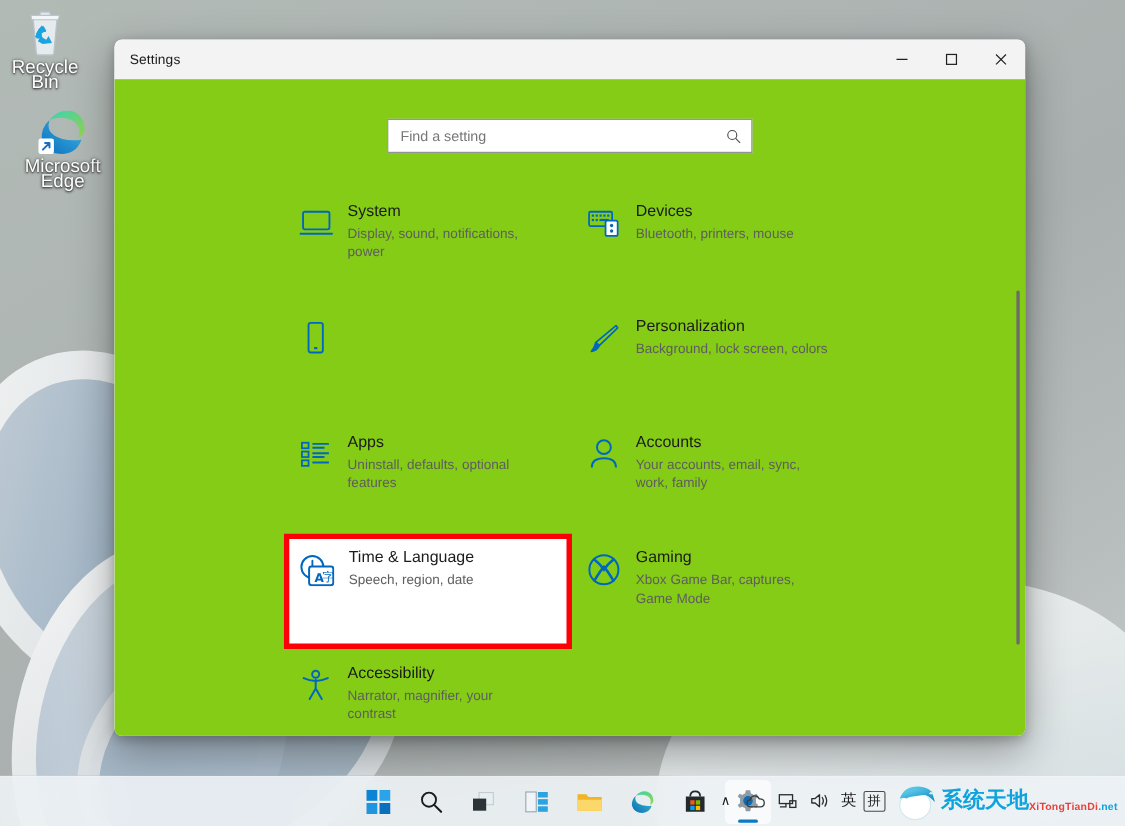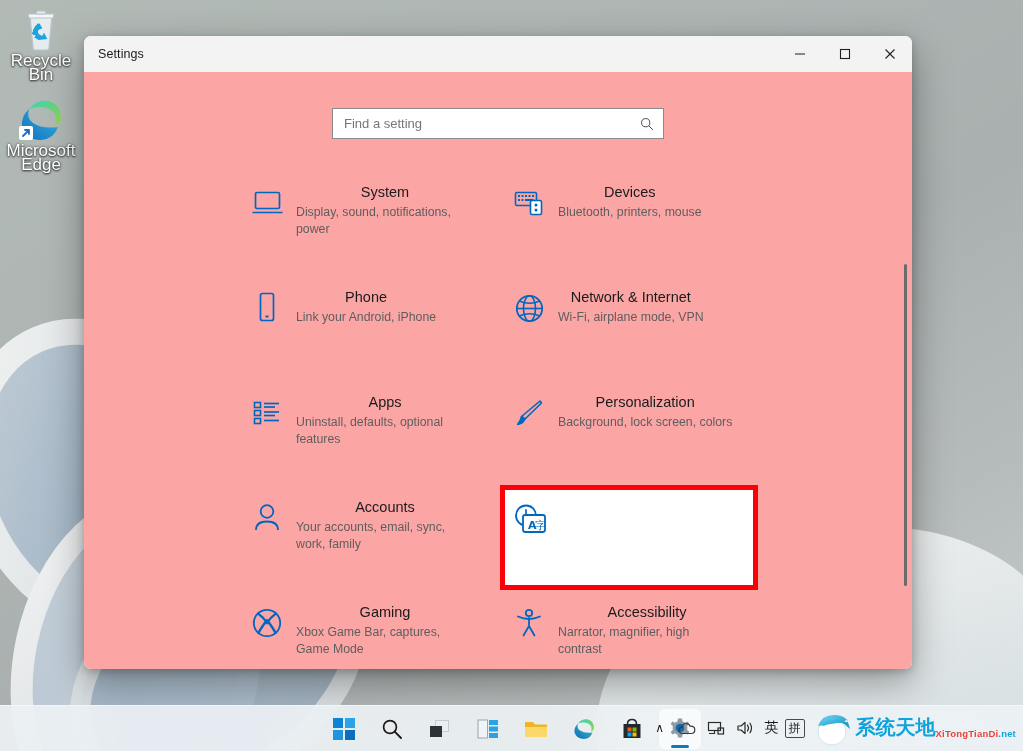--- a/index.html
+++ b/index.html
@@ -44,26 +44,26 @@
     width: 82px;
     text-align: center;
     color: #ffffff;
     font-size: 17px;
     line-height: 14px;
     text-shadow: 0 1px 2px rgba(0,0,0,0.75), 0 0 3px rgba(0,0,0,0.6);
     cursor: default;
   }
   .desk-icon .glyph { height: 48px; display:flex; align-items:center; justify-content:center; }
   #icon-recycle { left: 0px; top: 6px; }
-  #icon-edge { left: 0px; top: 96px; }
+  #icon-edge { left: 16px; top: 96px; }
 
   
   #settings-window {
     position: absolute;
-    left: 84px;
+    left: 104px;
     top: 36px;
     width: 828px;
     height: 633px;
     background: #ffffff;
     border-radius: 7px 7px 7px 7px;
     box-shadow: 0 14px 38px rgba(0,0,0,0.34), 0 3px 10px rgba(0,0,0,0.22);
     overflow: hidden;
     display: flex;
     flex-direction: column;
   }
@@ -90,21 +90,21 @@
     justify-content: center;
     color: #202020;
     cursor: default;
   }
 
   
   .win-body {
     flex: 1;
     position: relative;
     overflow: hidden;
-    background: #fca5a5;
+    background: #84cc16;
   }
   .search-row {
     display: flex;
     justify-content: center;
     padding-top: 36px;
   }
   .search-box {
     width: 332px;
     height: 31px;
     border: 1px solid #8a8a8a;
@@ -150,21 +150,20 @@
     color: #0067c0;
     margin-top: 1px;
   }
   .tile .ttext { padding-left: 6px; padding-top: 2px; }
   .tile .tlabel {
     font-size: 14.5px;
     color: #1b1b1b;
     line-height: 19px;
     margin-bottom: 2px;
     white-space: nowrap;
-    text-align: center;
   }
   .tile .tdesc {
     font-size: 12.3px;
     color: #5e5e5e;
     line-height: 17px;
     max-width: 178px;
   }
   .tile.highlight {
     border: 5px solid #fb0007;
     background: #ffffff;
@@ -435,39 +434,33 @@
           </div>
         </div>
 
         <div class="tile">
           <div class="ticon">
             <svg width="22" height="32" viewBox="0 0 22 32">
               <rect x="4.5" y="1.5" width="13" height="27" rx="2" fill="none" stroke="#0067c0" stroke-width="1.7"></rect>
               <rect x="9.5" y="23.5" width="3" height="2" fill="#0067c0"></rect>
             </svg>
           </div>
-          <div class="ttext">
-            <div class="tlabel">Phone</div>
-            <div class="tdesc">Link your Android, iPhone</div>
-          </div>
-        </div>
-
-        <div class="tile">
-          <div class="ticon">
-            <svg width="29" height="29" viewBox="0 0 29 29">
-              <circle cx="14.5" cy="14.5" r="12.7" fill="none" stroke="#0067c0" stroke-width="1.8"></circle>
-              <ellipse cx="14.5" cy="14.5" rx="6" ry="12.7" fill="none" stroke="#0067c0" stroke-width="1.6"></ellipse>
-              <line x1="1.8" y1="14.5" x2="27.2" y2="14.5" stroke="#0067c0" stroke-width="1.6"></line>
-              <path d="M4.3 7 Q14.5 11.5 24.7 7" fill="none" stroke="#0067c0" stroke-width="1.4"></path>
-              <path d="M4.3 22 Q14.5 17.5 24.7 22" fill="none" stroke="#0067c0" stroke-width="1.4"></path>
-            </svg>
-          </div>
-          <div class="ttext">
-            <div class="tlabel">Network &amp; Internet</div>
-            <div class="tdesc">Wi-Fi, airplane mode, VPN</div>
+        </div>
+
+
+        <div class="tile">
+          <div class="ticon">
+            <svg width="30" height="30" viewBox="0 0 30 30">
+              <path d="M26 3 L27.5 5 L11 21 L7.5 18.5 Z" fill="none" stroke="#0067c0" stroke-width="1.6" stroke-linejoin="round"></path>
+              <path d="M7.5 18.5 L11 21 Q9 26 3.5 26.5 Q6.5 23 7.5 18.5 Z" fill="#0067c0" stroke="#0067c0" stroke-width="1.3" stroke-linejoin="round"></path>
+            </svg>
+          </div>
+          <div class="ttext">
+            <div class="tlabel">Personalization</div>
+            <div class="tdesc">Background, lock screen, colors</div>
           </div>
         </div>
 
         <div class="tile">
           <div class="ticon">
             <svg width="28" height="26" viewBox="0 0 28 26">
               <rect x="1.5" y="2.5" width="6" height="5" fill="none" stroke="#0067c0" stroke-width="1.6"></rect>
               <rect x="1.5" y="10.5" width="6" height="5" fill="none" stroke="#0067c0" stroke-width="1.6"></rect>
               <rect x="1.5" y="18.5" width="6" height="5" fill="none" stroke="#0067c0" stroke-width="1.6"></rect>
               <line x1="11" y1="3.5" x2="26" y2="3.5" stroke="#0067c0" stroke-width="1.7"></line>
@@ -478,33 +471,20 @@
             </svg>
           </div>
           <div class="ttext">
             <div class="tlabel">Apps</div>
             <div class="tdesc">Uninstall, defaults, optional features</div>
           </div>
         </div>
 
         <div class="tile">
           <div class="ticon">
-            <svg width="30" height="30" viewBox="0 0 30 30">
-              <path d="M26 3 L27.5 5 L11 21 L7.5 18.5 Z" fill="none" stroke="#0067c0" stroke-width="1.6" stroke-linejoin="round"></path>
-              <path d="M7.5 18.5 L11 21 Q9 26 3.5 26.5 Q6.5 23 7.5 18.5 Z" fill="#0067c0" stroke="#0067c0" stroke-width="1.3" stroke-linejoin="round"></path>
-            </svg>
-          </div>
-          <div class="ttext">
-            <div class="tlabel">Personalization</div>
-            <div class="tdesc">Background, lock screen, colors</div>
-          </div>
-        </div>
-
-        <div class="tile">
-          <div class="ticon">
             <svg width="28" height="30" viewBox="0 0 28 30">
               <circle cx="14" cy="8.5" r="6.3" fill="none" stroke="#0067c0" stroke-width="1.8"></circle>
               <path d="M3 27 Q3 18.5 14 18.5 Q25 18.5 25 27" fill="none" stroke="#0067c0" stroke-width="1.8"></path>
             </svg>
           </div>
           <div class="ttext">
             <div class="tlabel">Accounts</div>
             <div class="tdesc">Your accounts, email, sync, work, family</div>
           </div>
         </div>
@@ -512,20 +492,24 @@
         <div class="tile highlight">
           <div class="ticon">
             <svg width="32" height="30" viewBox="0 0 32 30">
               <circle cx="12" cy="12.5" r="10" fill="none" stroke="#0067c0" stroke-width="1.8"></circle>
               <path d="M12 6.8 L12 12.5 L16.2 12.5" fill="none" stroke="#0067c0" stroke-width="1.7" stroke-linecap="round"></path>
               <rect x="9" y="12" width="22" height="17" rx="2.2" fill="#ffffff" stroke="#0067c0" stroke-width="1.8"></rect>
               <text x="14" y="26" font-family="DejaVu Sans, sans-serif" font-size="11" font-weight="bold" fill="#0067c0">A</text>
               <text x="21" y="25.5" font-family="DejaVu Sans, sans-serif" font-size="11" fill="#0067c0">字</text>
             </svg>
           </div>
+          <div class="ttext">
+            <div class="tlabel">Time &amp; Language</div>
+            <div class="tdesc">Speech, region, date</div>
+          </div>
         </div>
 
         <div class="tile">
           <div class="ticon">
             <svg width="30" height="30" viewBox="0 0 30 30">
               <circle cx="15" cy="15" r="13.2" fill="none" stroke="#0067c0" stroke-width="1.8"></circle>
               <path d="M6.4 24.8 Q12 15.5 15 12.4 Q18 15.5 23.6 24.8" fill="none" stroke="#0067c0" stroke-width="2.4" stroke-linecap="round"></path>
               <path d="M6.2 5.6 Q11.5 9.5 15 14.8 Q18.5 9.5 23.8 5.6" fill="none" stroke="#0067c0" stroke-width="2.4" stroke-linecap="round"></path>
             </svg>
           </div>
@@ -538,21 +522,21 @@
         <div class="tile">
           <div class="ticon">
             <svg width="30" height="30" viewBox="0 0 30 30">
               <circle cx="15" cy="5" r="3.2" fill="none" stroke="#0067c0" stroke-width="1.8"></circle>
               <path d="M4 8.5 Q15 13.5 26 8.5" fill="none" stroke="#0067c0" stroke-width="1.8" stroke-linecap="round"></path>
               <path d="M15 10 L15 18 L9.5 27.5 M15 18 L20.5 27.5" fill="none" stroke="#0067c0" stroke-width="1.8" stroke-linecap="round"></path>
             </svg>
           </div>
           <div class="ttext">
             <div class="tlabel">Accessibility</div>
-            <div class="tdesc">Narrator, magnifier, high contrast</div>
+            <div class="tdesc">Narrator, magnifier, your contrast</div>
           </div>
         </div>
 
       </div>
 
       <div class="vscroll"></div>
     </div>
   </div>
 
   <div id="taskbar">

